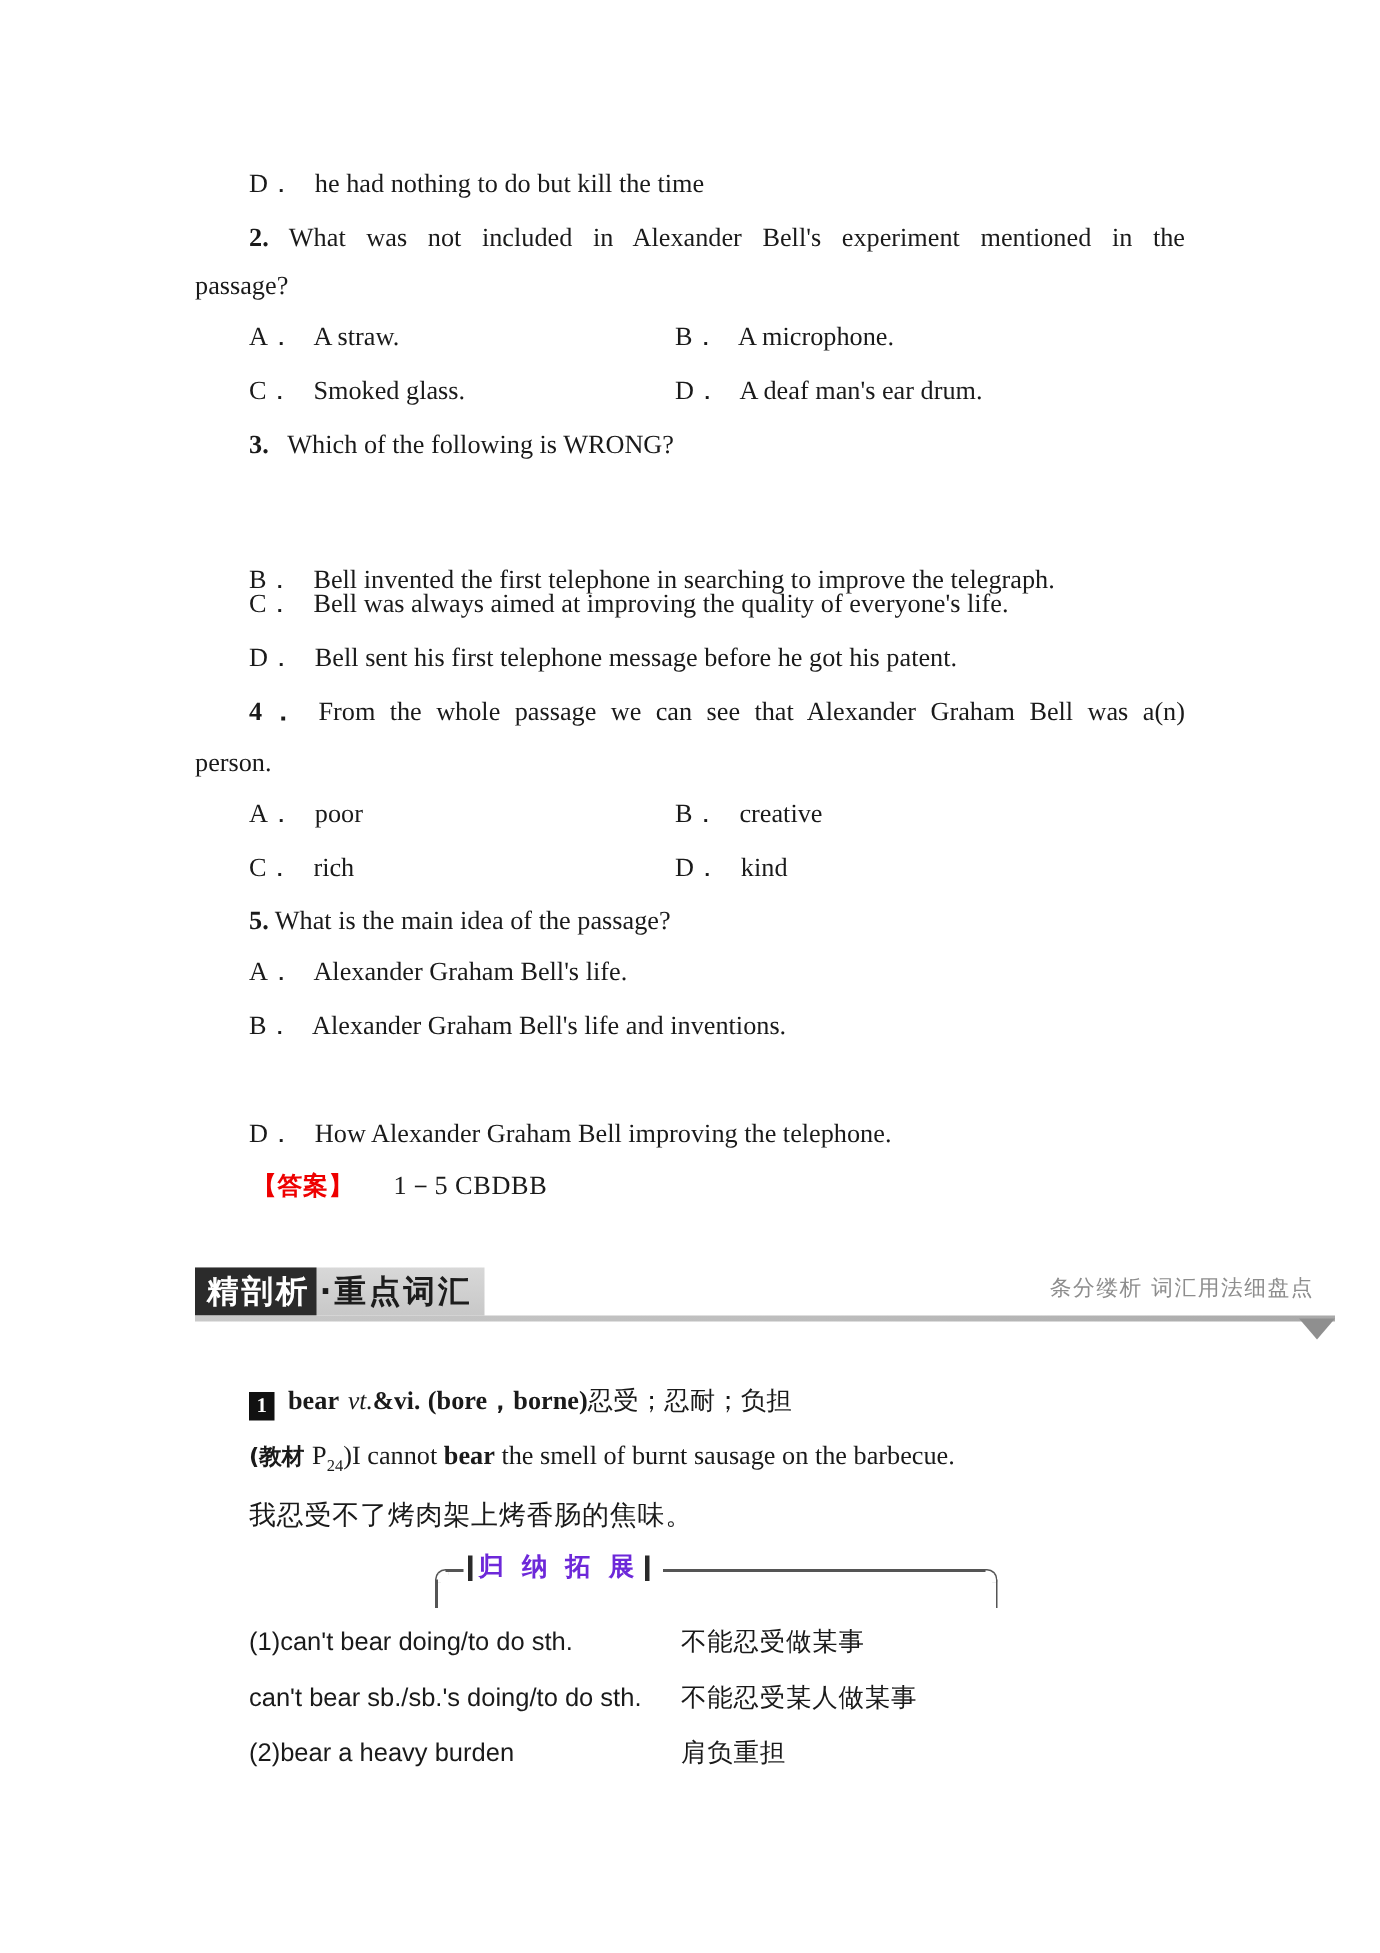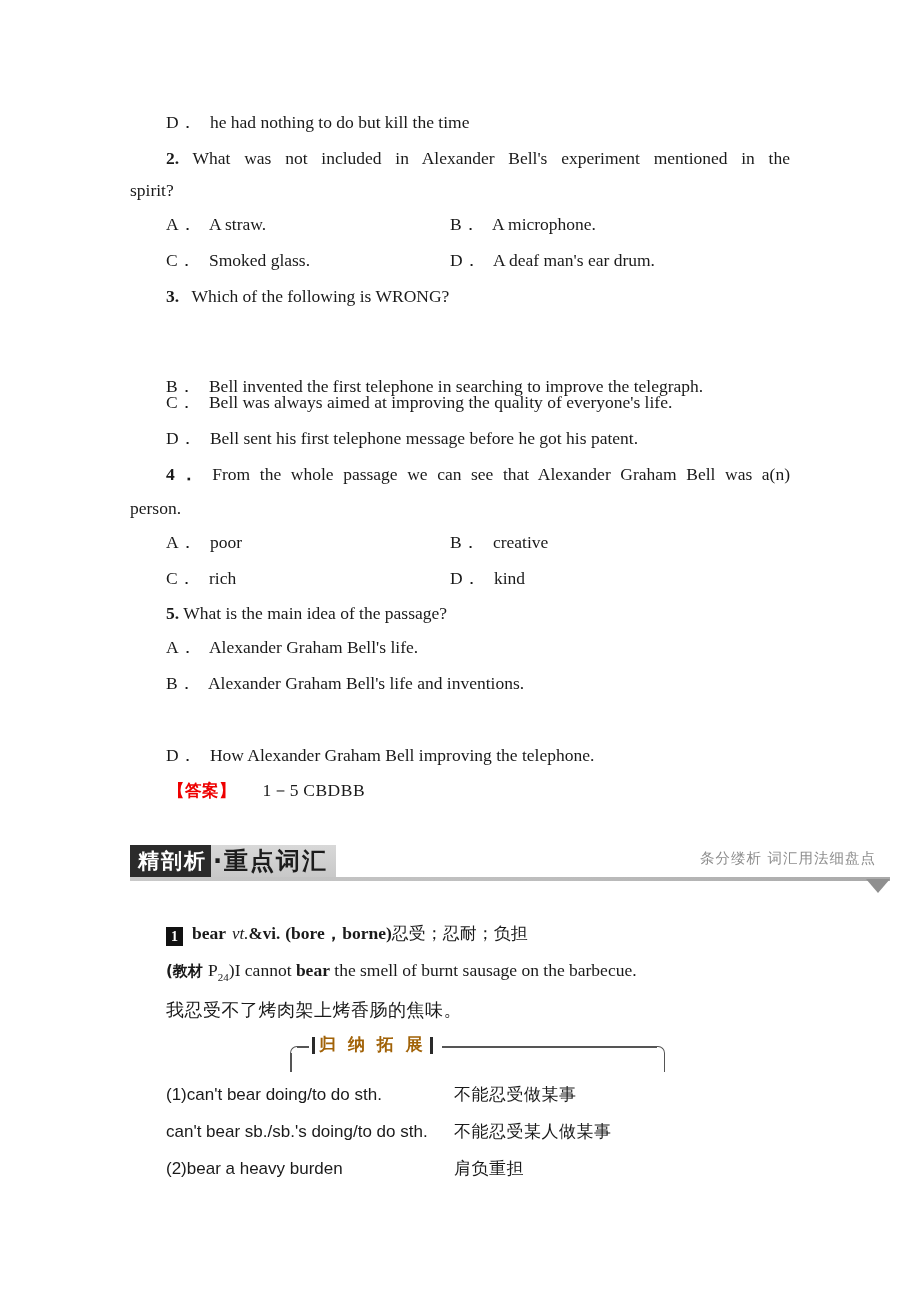--- a/index.html
+++ b/index.html
@@ -97,21 +97,21 @@
     padding: 3px 4px 3px 8px;
     height: 32px;
     box-sizing: border-box;
     display: flex;
     align-items: center;
   }
   .banner-light {
     color: #1c1c1c;
     font-family: "DejaVu Sans", "Liberation Sans", sans-serif;
     font-weight: bold;
-    font-size: 24px;
+    font-size: 21px;
     letter-spacing: 2px;
     padding-left: 2px;
     display: flex;
     align-items: center;
     height: 32px;
   }
   .banner-sub {
     position: absolute;
     right: 14px;
     top: 4px;
@@ -231,21 +231,21 @@
     border-top-left-radius: 7px;
   }
   .gn-label {
     position: absolute;
     left: 18px;
     top: -5px;
     font-family: "DejaVu Sans", "Liberation Sans", sans-serif;
     font-weight: bold;
     font-size: 17px;
     letter-spacing: 3px;
-    color: #a16207;
+    color: #6d28d9;
     white-space: nowrap;
     display: flex;
     align-items: center;
   }
   .gn-bar {
     display: inline-block;
     width: 3px;
     height: 17px;
     background: #2a2a2a;
     margin: 0 4px;
@@ -321,21 +321,21 @@
     <span class="opt-letter">D．</span>
     <span style="display:inline-block;width:5px"></span>
     <span>he had nothing to do but kill the time</span>
   </div>
 
   <div class="qblock just" style="left:166px; top:148px; width:624px; line-height:20px;">
     <span class="qnum">2.</span>
     <span>What was not included in Alexander Bell's experiment mentioned in the</span>
   </div>
   <div class="qline" style="left:130px; top:180px;">
-    <span>spirit?</span>
+    <span>passage?</span>
   </div>
 
   <div class="qline" style="left:166px; top:214px;">
     <span class="opt-letter">A．</span>
     <span style="display:inline-block;width:5px"></span>
     <span>A straw.</span>
   </div>
   <div class="qline" style="left:450px; top:214px;">
     <span class="opt-letter">B．</span>
     <span style="display:inline-block;width:5px"></span>

